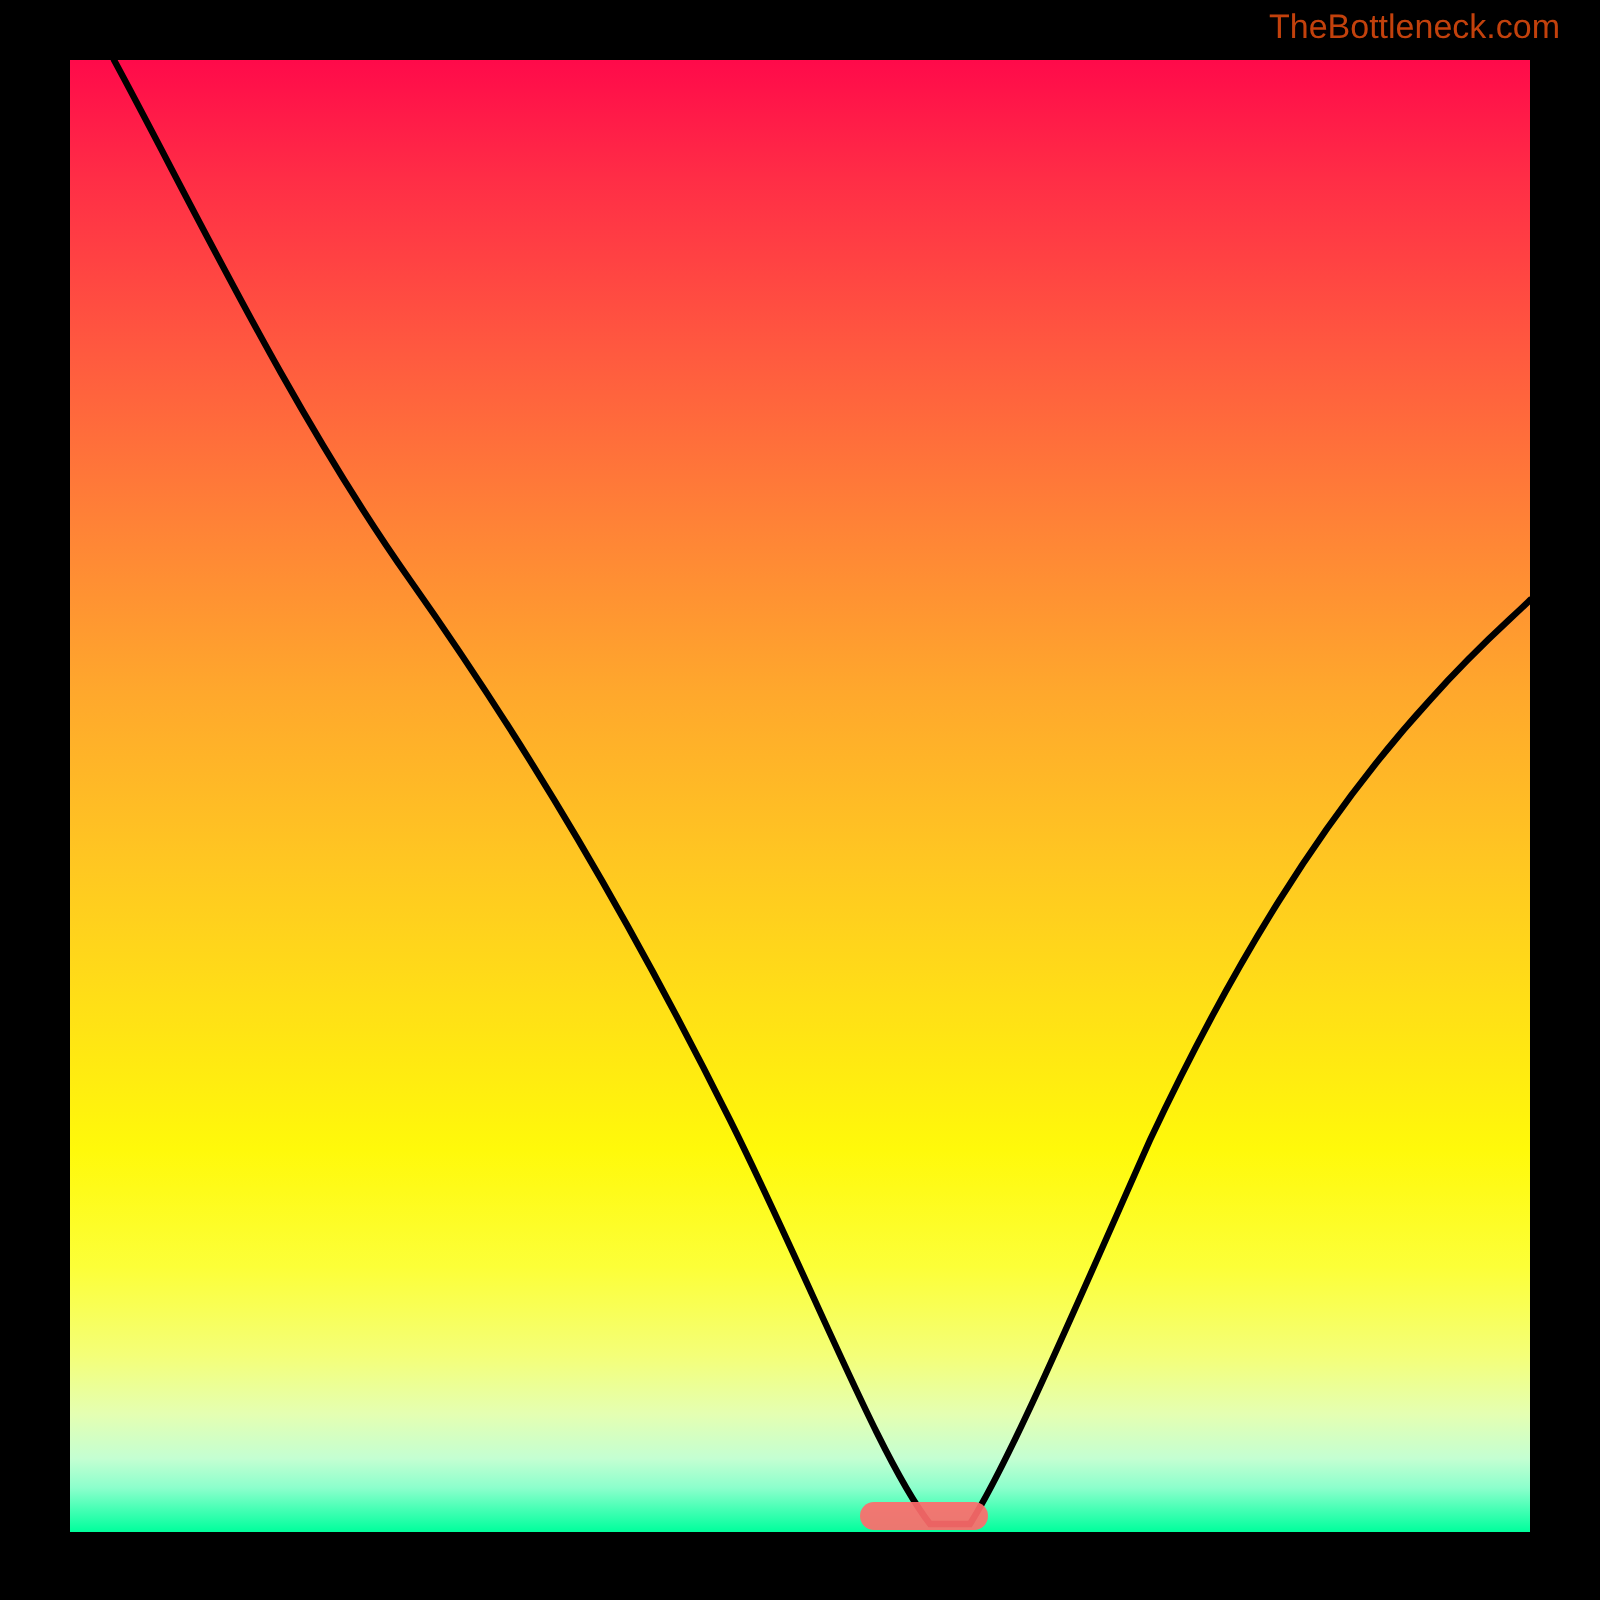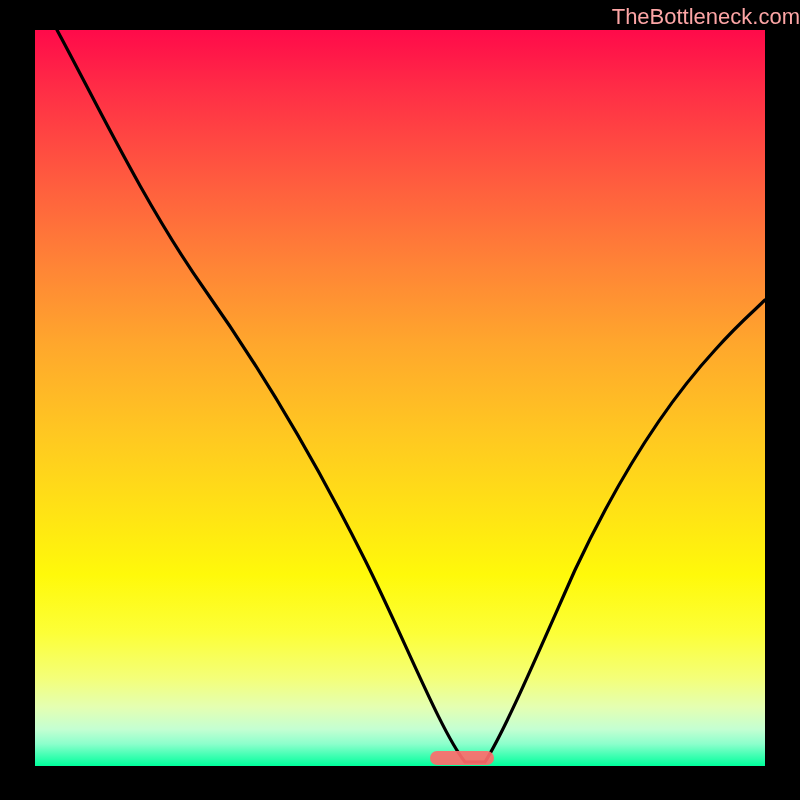--- a/index.html
+++ b/index.html
@@ -60,24 +60,24 @@
   }
   .bottleneck-marker {
     position: absolute;
     background: #ff6b6b;
     border-radius: 7px;
     opacity: 0.92;
   }
   .watermark {
     position: absolute;
     top: 4px;
-    right: 0;
+    right: 20px;
     font-family: Arial, Helvetica, sans-serif;
-    font-size: 22px;
-    color: #fca5a5;
+    font-size: 17px;
+    color: #c2410c;
     letter-spacing: 0px;
   }
 </style>
 </head>
 <body>
 
 <div class="frame">
 
   <div class="plot-area">
     <div class="gradient"></div>

